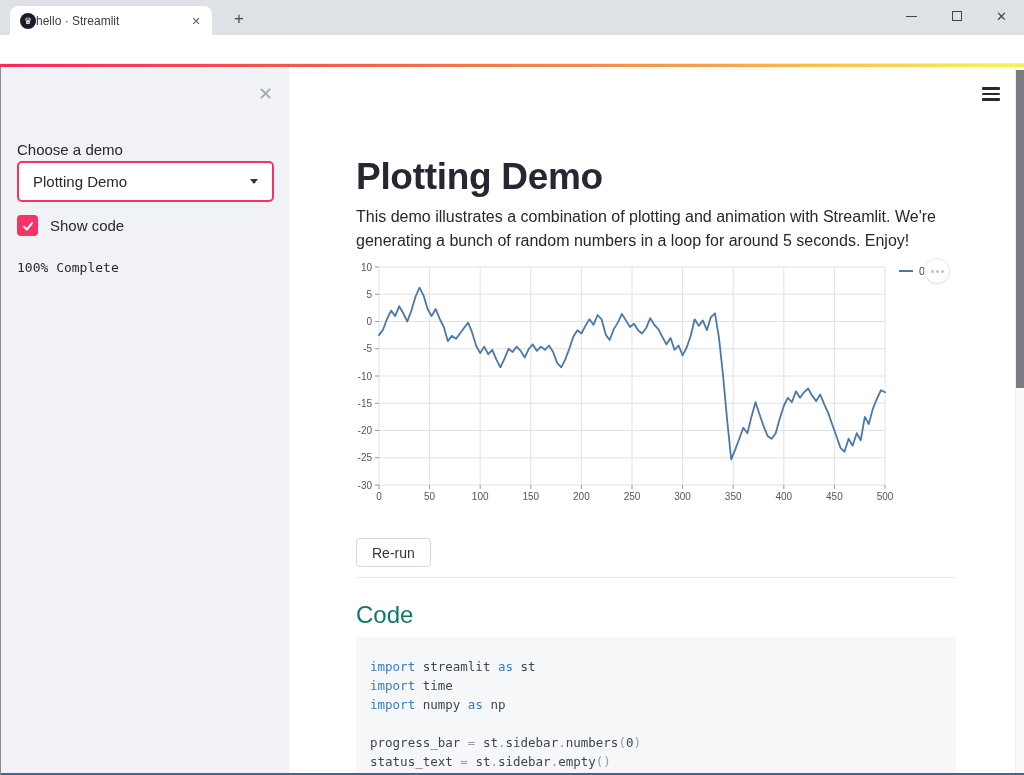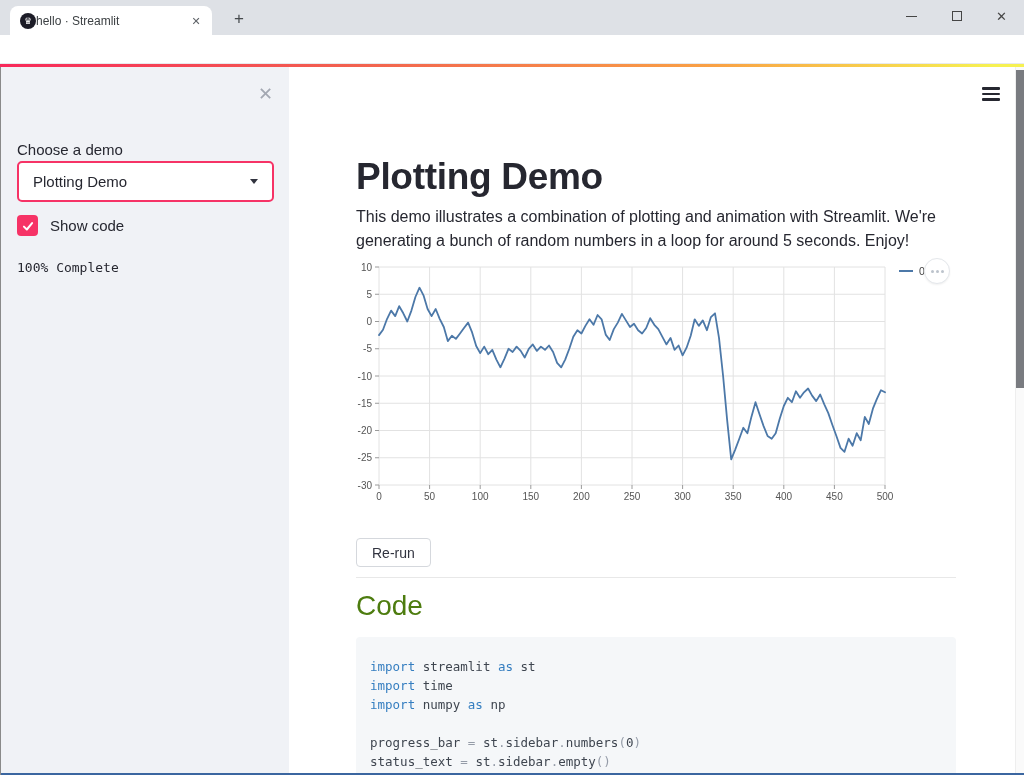--- a/index.html
+++ b/index.html
@@ -56,21 +56,21 @@
   .hamburger span:last-child { margin-bottom:0; }
 
   .content { position:absolute; left:67px; top:0; width:600px; }
   .h1 { position:absolute; top:89px; left:0; font-size:37px; font-weight:800; color:#262730; letter-spacing:-0.3px; }
   .desc { position:absolute; top:138px; left:0; width:600px; font-size:16px; line-height:24px; color:#262730; }
   .chart-wrap { position:absolute; top:188px; left:0; width:600px; height:250px; }
   .vega-actions { position:absolute; left:568px; top:3px; width:26px; height:26px; border-radius:50%; background:#fff; border:1px solid #e4e7eb; box-shadow:0 1px 2px rgba(0,0,0,.06); display:flex; align-items:center; justify-content:center; gap:2px; cursor:pointer; }
   .vega-actions i { width:3px; height:3px; border-radius:50%; background:#bcc3cc; }
   .rerun { position:absolute; top:471px; left:0; height:29px; padding:4px 15px; background:#fff; border:1px solid #d5d8dd; border-radius:4px; font-size:14px; color:#31333f; font-family:"Liberation Sans",sans-serif; cursor:pointer; }
   .divider { position:absolute; top:510px; left:0; width:600px; border-top:1px solid #e8e8e8; }
-  .h2 { position:absolute; top:523px; left:0; font-size:28px; font-weight:400; color:#4d7c0f; }
+  .h2 { position:absolute; top:534px; left:0; font-size:24px; font-weight:400; color:#0f766e; }
   .codeblock { position:absolute; top:570px; left:0; width:600px; height:230px; background:#f5f7f9; border-radius:4px; padding:20px 16px 0 14px; font-family:"DejaVu Sans Mono",monospace; font-size:12.5px; }
   .code-line { height:19px; line-height:19px; white-space:pre; }
   .tok-kw { color:#357ec0; }
   .tok-pl { color:#3f4650; }
   .tok-pu { color:#959ca8; }
   .tok-num { color:#3f4650; }
 
   .scroll-track { position:absolute; right:0; top:0; width:10px; height:708px; background:#fafafa; border-left:1px solid #eeeeee; }
   .scroll-thumb { position:absolute; left:0; top:3px; width:10px; height:318px; background:#797b80; cursor:pointer; }
 

